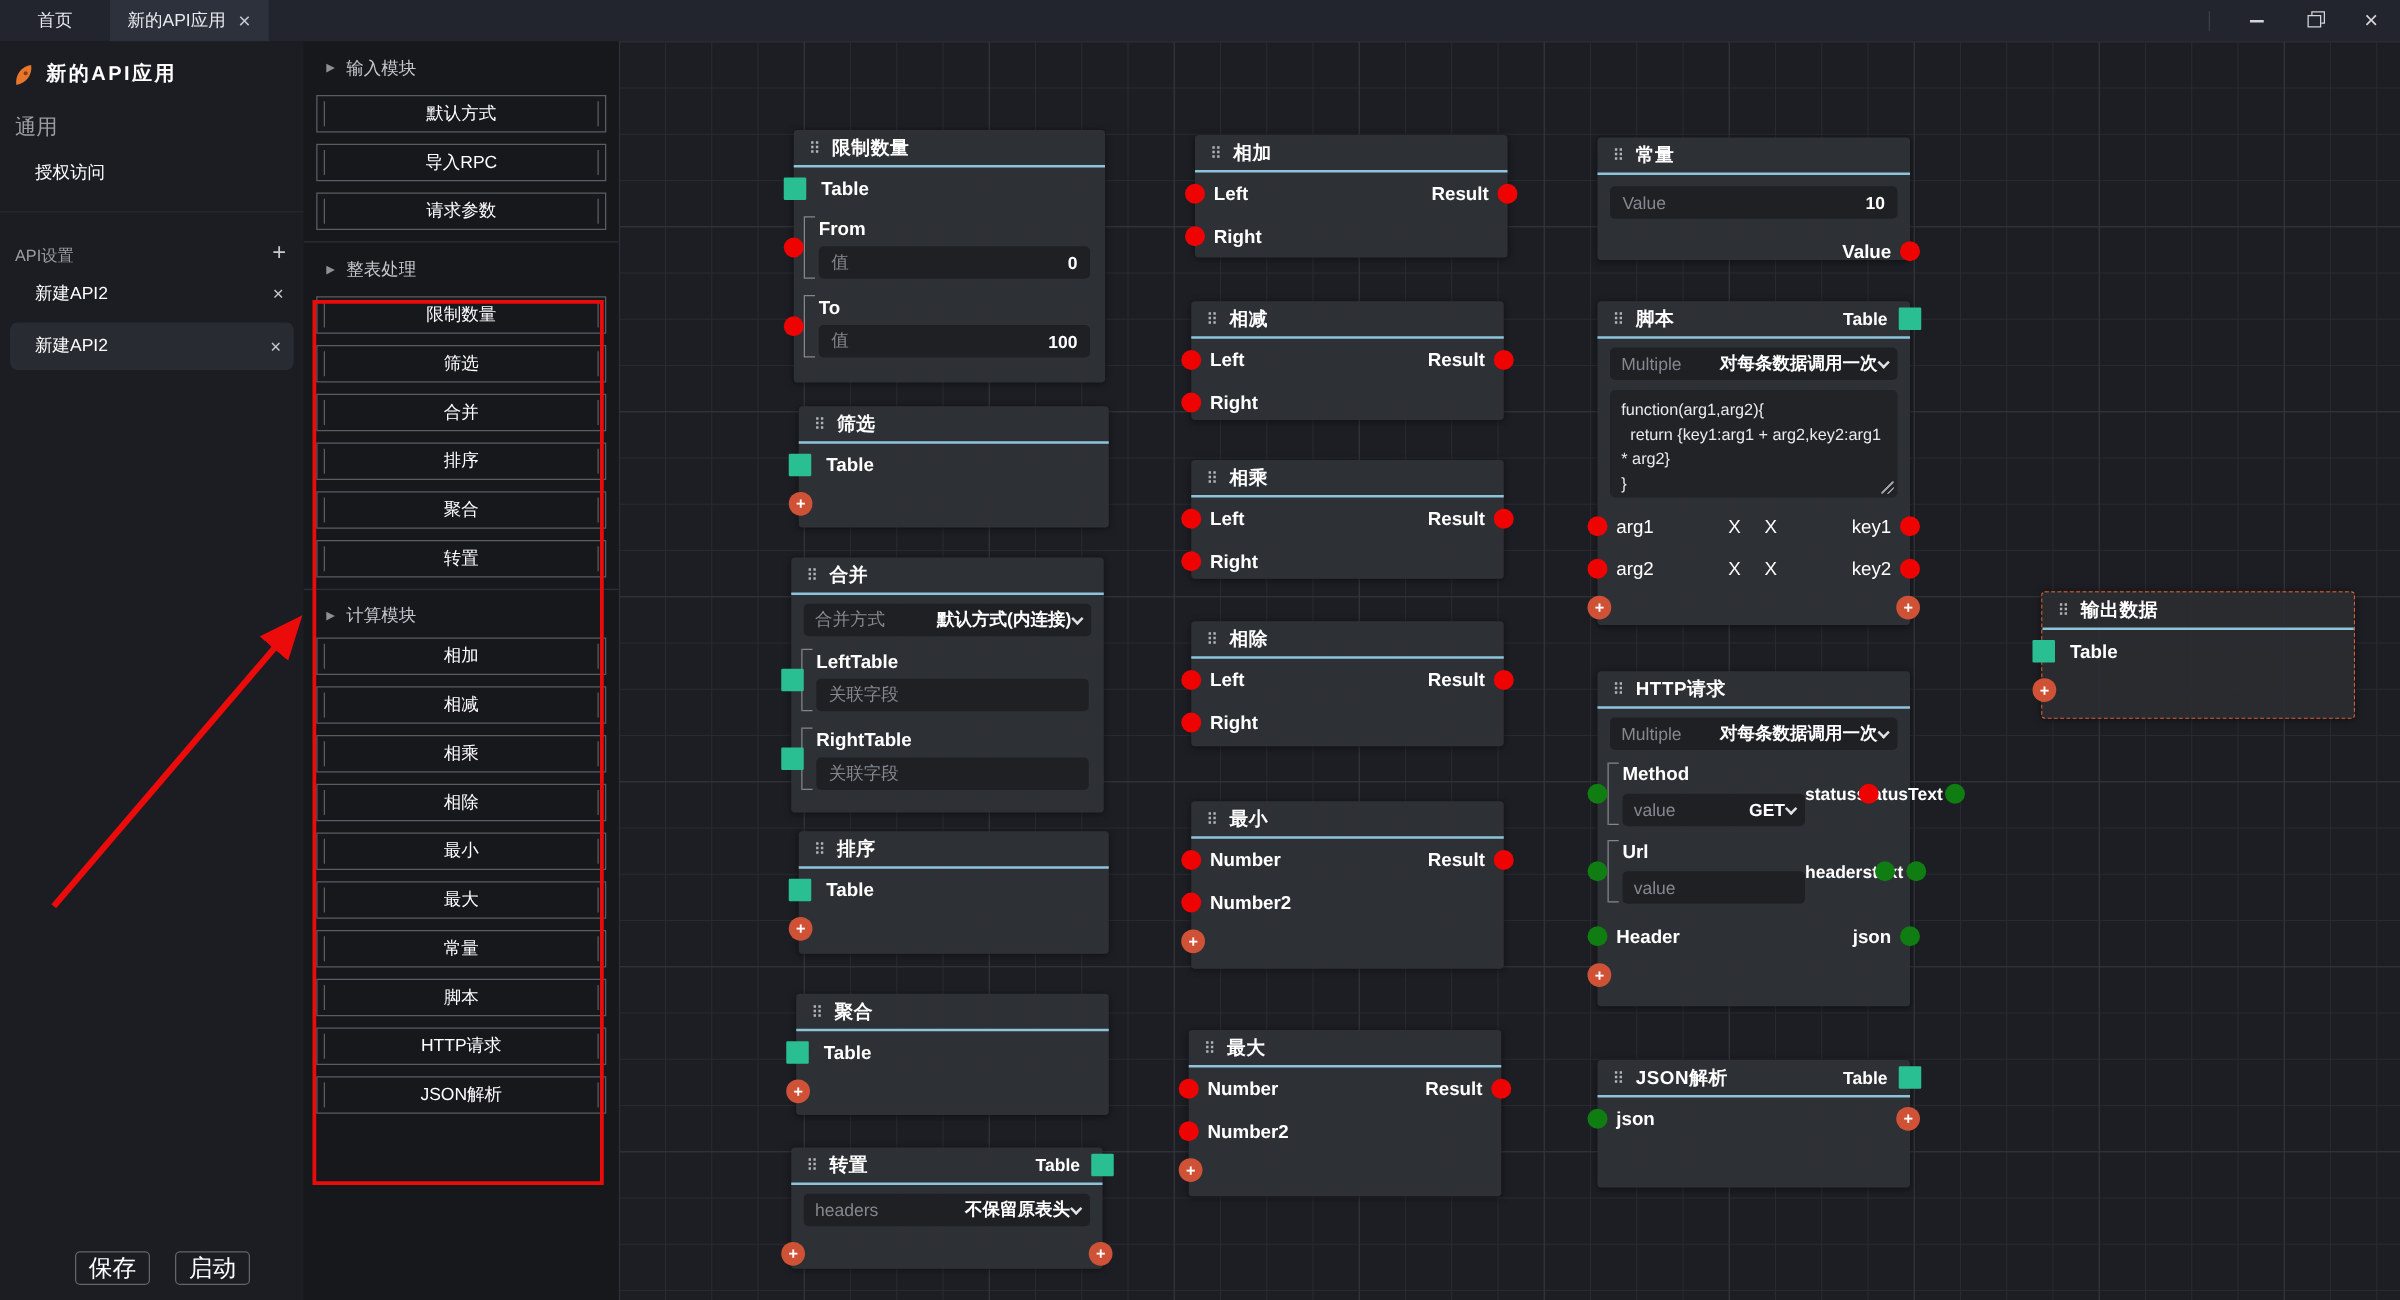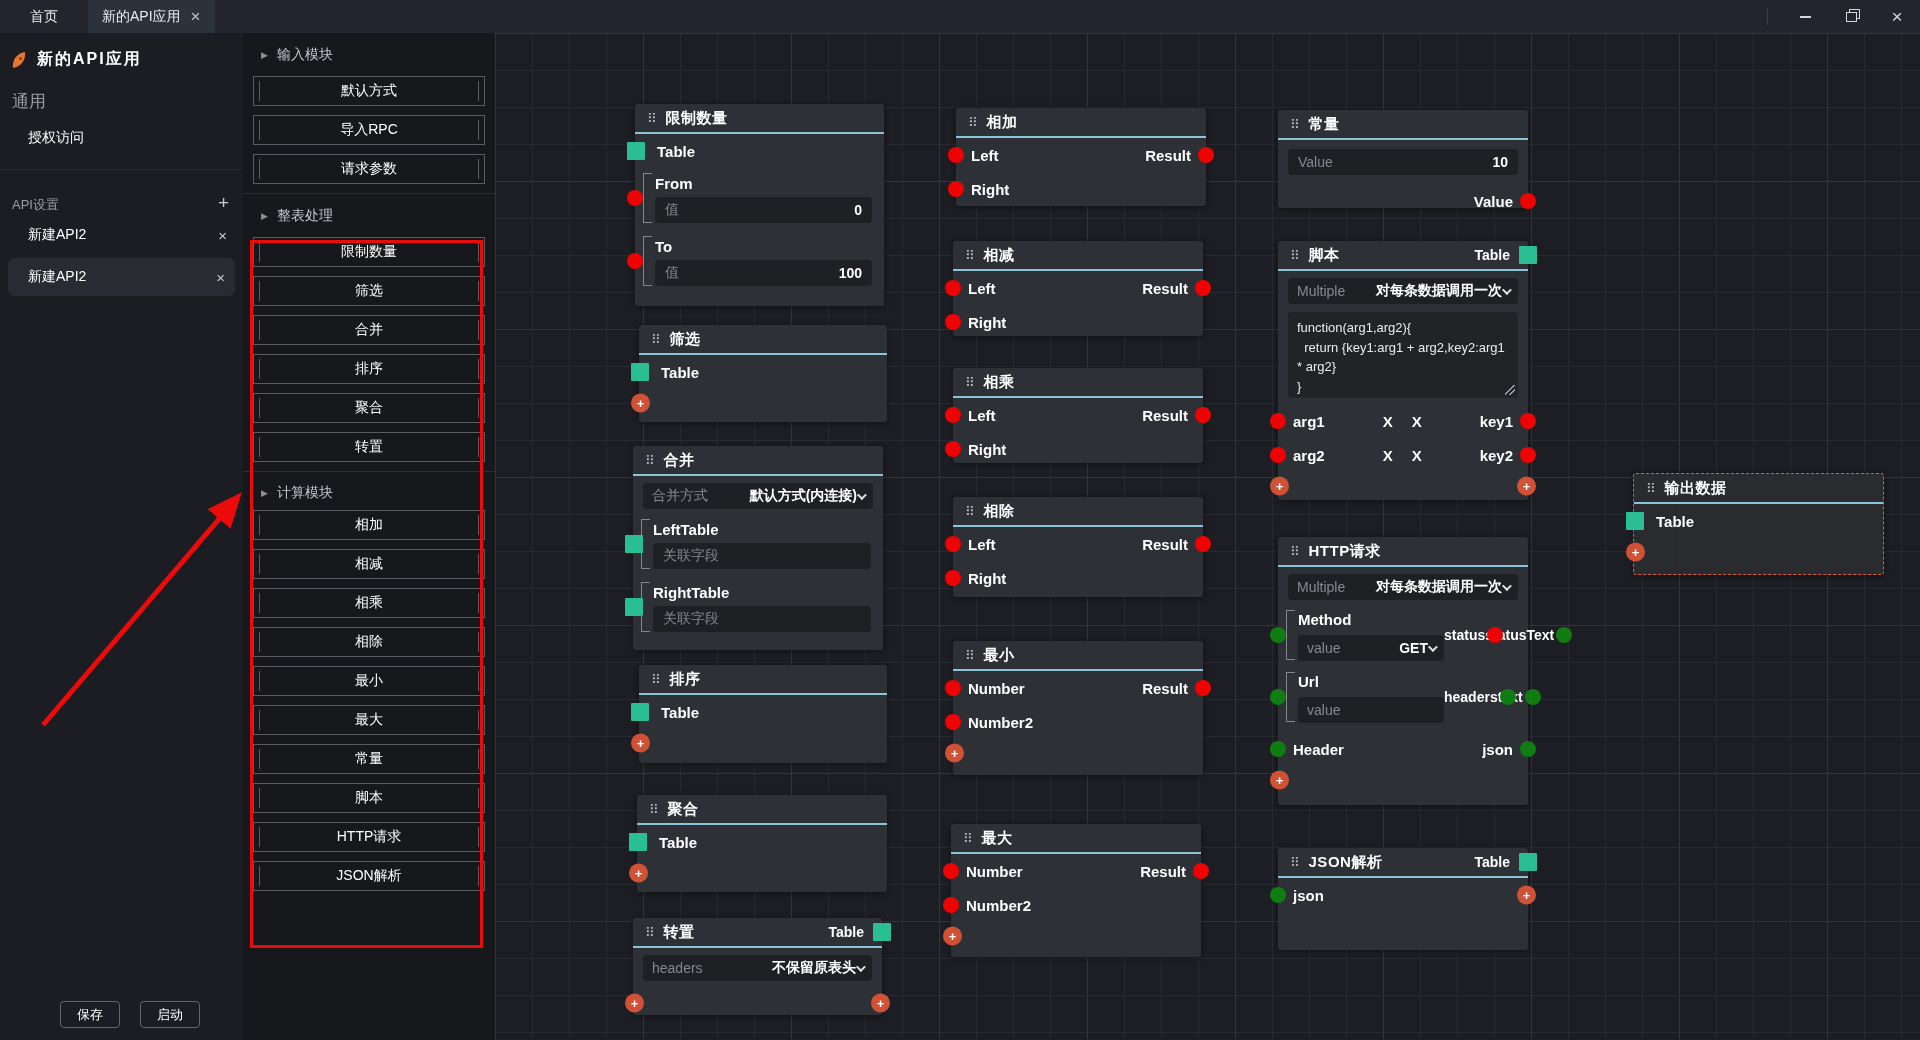--- a/index.html
+++ b/index.html
@@ -31,21 +31,21 @@
   .sb-sec{color:#9a9da3;font-size:17px;padding:0 12px;margin-top:20px;}
   .sb-item{height:34px;display:flex;align-items:center;padding:0 16px 0 28px;font-size:14px;margin-top:8px;}
   .sb-divider{border-top:1px solid #26282e;margin:14px 0 0 0;}
   .sb-apihead{display:flex;align-items:flex-end;padding:0 14px 0 12px;margin-top:14px;height:30px;color:#9a9da3;font-size:13px;}
   .sb-apihead .plus{margin-left:auto;color:#c6c9ce;font-size:19px;font-weight:400;}
   .api-item{height:34px;display:flex;align-items:center;padding:0 16px 0 28px;font-size:14px;margin-top:4px;}
   .api-item .x{margin-left:auto;color:#c6c9ce;font-size:15px;}
   .api-item.sel{background:#282b32;border-radius:6px;margin:6px 8px 0;height:38px;padding:0 10px 0 20px;}
   .sb-footer{position:absolute;left:0;bottom:12px;width:243px;display:flex;gap:20px;padding-left:60px;}
   .sb-btn{width:60px;height:27px;border:1px solid #62656a;border-radius:4px;background:transparent;
-    display:flex;align-items:center;justify-content:center;font-size:13px;color:#fff;}
+    display:flex;align-items:center;justify-content:center;font-size:19px;color:#fff;}
 
   
   .mpanel{position:absolute;left:243px;top:33px;width:252px;bottom:0;background:#17181c;z-index:10;}
   .mp-tabs{height:37px;display:flex;align-items:flex-end;background:#1d2026;}
   .mp-tab{height:31px;display:flex;align-items:center;justify-content:center;font-size:14px;color:#f0f1f3;}
   .mp-tab.basic{width:89px;background:#25272e;}
   .mp-tab.data{width:92px;height:37px;background:#0c0d10;}
   .mp-tabfill{flex:1;height:37px;background:#141519;}
   .mgroup{padding:13px 10px 0;}
   .mgroup.b2{margin-top:3px;border-top:1px solid #2c2e34;}
@@ -98,21 +98,21 @@
   .grp{position:relative;margin:3px 10px 9px 8px;padding:1px 2px 1px 12px;}
   .grp::before{content:'';position:absolute;left:0;top:2px;bottom:2px;width:8px;border-left:1px solid #83868b;
     background-image:linear-gradient(#83868b,#83868b),linear-gradient(#83868b,#83868b);
     background-size:8px 1px;background-position:left top,left bottom;background-repeat:no-repeat;}
   .glabel{height:22px;display:flex;align-items:center;font-weight:700;font-size:15px;}
   .grp .inp{margin:3px 0 1px 0;}
   .code{margin:7px 10px 6px;background:#212327;border-radius:4px;padding:6px 9px;font-size:13px;line-height:1.5;
     color:#eaebec;height:86px;position:relative;white-space:pre-wrap;word-break:break-all;}
   .code::after{content:'';position:absolute;right:3px;bottom:3px;width:10px;height:10px;
     background:linear-gradient(135deg,transparent 0 45%,#9ba0a6 45% 55%,transparent 55% 70%,#9ba0a6 70% 80%,transparent 80%);}
-  .argrow{height:34px;display:flex;align-items:center;padding:0 15px;font-weight:700;font-size:15px;}
+  .argrow{height:34px;display:flex;align-items:center;padding:0 15px;font-weight:400;font-size:15px;}
   .ax{display:flex;gap:19px;margin:0 auto;}
   .g2{display:flex;padding:0 10px 0 8px;margin:4px 0 8px;align-items:center;}
   .g2l{flex:1;position:relative;padding:0 0 0 12px;}
   .g2l::before{content:'';position:absolute;left:0;top:2px;bottom:2px;width:8px;border-left:1px solid #83868b;
     background-image:linear-gradient(#83868b,#83868b),linear-gradient(#83868b,#83868b);
     background-size:8px 1px;background-position:left top,left bottom;background-repeat:no-repeat;}
   .g2l .inp{margin:5px 0 1px 0;width:146px;padding:0 9px;}
   .g2r{width:106px;display:flex;flex-direction:row;justify-content:space-between;align-items:flex-end;padding:0;}
   .g2rrow{position:relative;height:24px;display:flex;align-items:center;font-weight:700;font-size:14px;}
   .g2rrow .port{right:-18px;top:50%;transform:translateY(-50%);}

